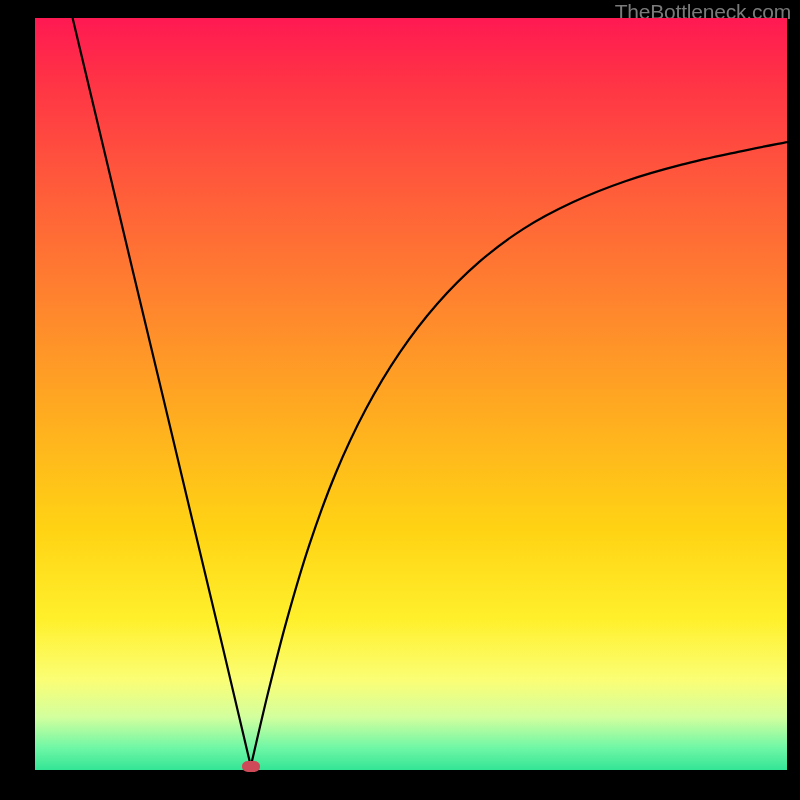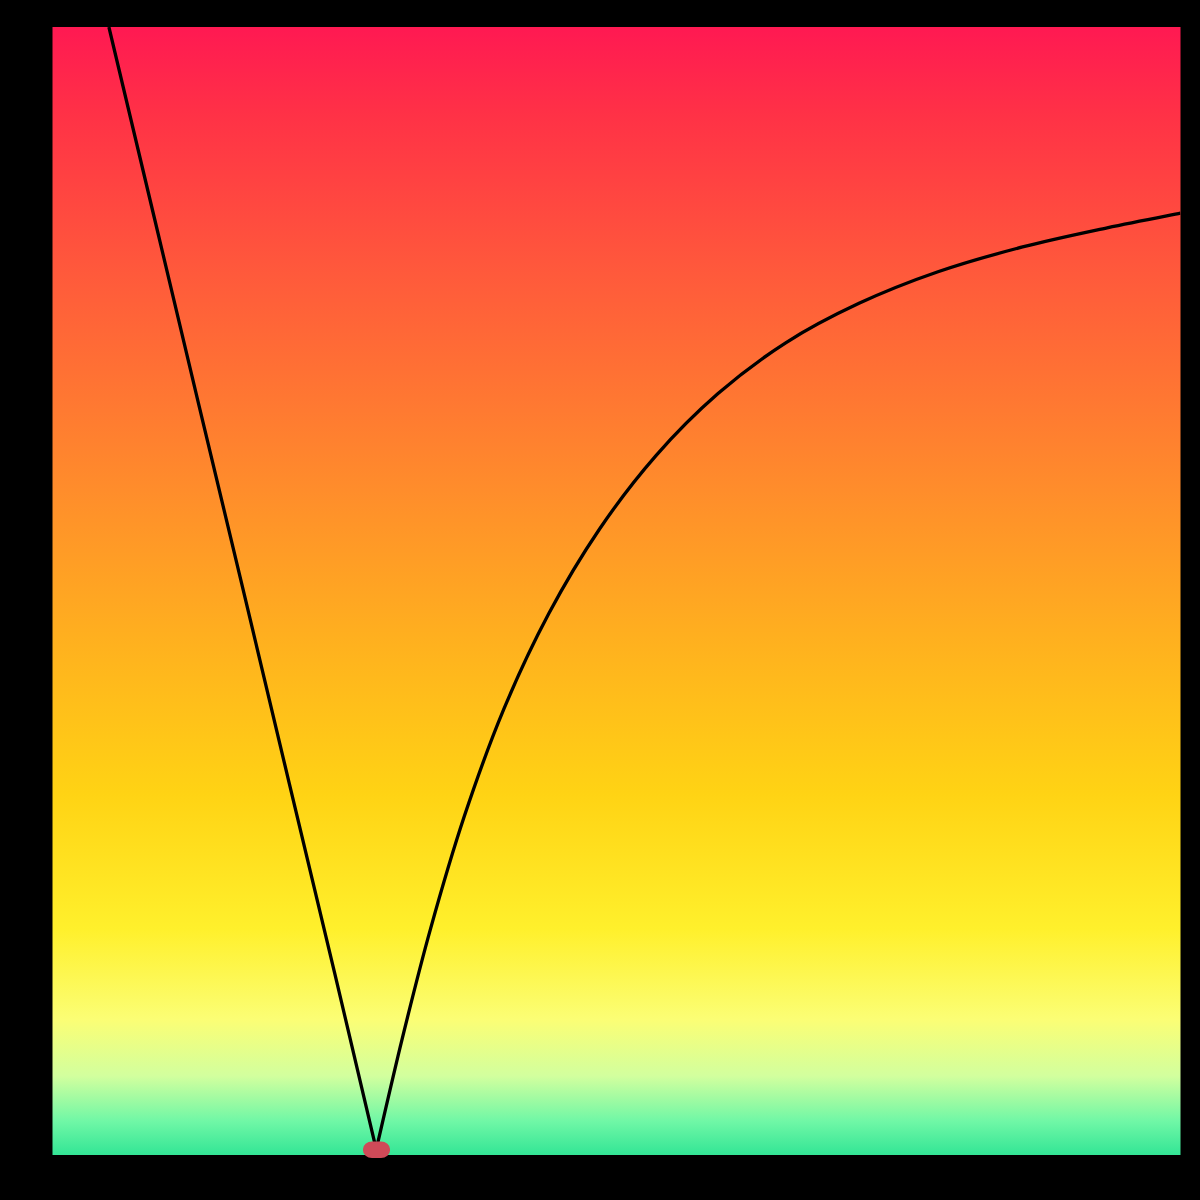--- a/index.html
+++ b/index.html
@@ -60,19 +60,20 @@
     width: 18px;
     height: 11px;
     border-radius: 6px / 5px;
     background: #cf4a58;
   }
 </style>
 </head>
 <body>
 
 <div class="frame">
+  <div class="attribution">TheBottleneck.com</div>
   <div class="plot">
     <svg viewBox="0 0 752 752" preserveAspectRatio="none">
       <path id="curve-path" d="M 37.6 0 L 67.67999999999999 126.33600000000003 L 97.76 252.67199999999997 L 127.84 378.25600000000003 L 157.92 504.59200000000004 L 188 630.1759999999999 L 215.82399999999998 748.24 C 218.70666666666665 735.9573333333333 227.10399999999998 698.9839999999999 233.12 674.544 C 239.13600000000002 650.104 245.02666666666667 626.2906666666667 251.92000000000002 601.6 C 258.81333333333333 576.9093333333334 266.33333333333337 550.84 274.48 526.4 C 282.62666666666667 501.96 291.40000000000003 477.52 300.8 454.96 C 310.2 432.4 320.2266666666667 411.09333333333336 330.88 391.04 C 341.5333333333333 370.9866666666667 352.8133333333333 352.18666666666667 364.71999999999997 334.64 C 376.62666666666667 317.0933333333333 389.1600000000001 300.8 402.32000000000005 285.76 C 415.48 270.71999999999997 429.26666666666665 256.9333333333333 443.67999999999995 244.39999999999998 C 458.09333333333325 231.86666666666665 473.1333333333333 220.5866666666667 488.8 210.56000000000003 C 504.4666666666667 200.53333333333336 520.76 192.13600000000002 537.68 184.24 C 554.5999999999999 176.344 572.1466666666668 169.45066666666665 590.32 163.18399999999997 C 608.4933333333333 156.9173333333333 627.9200000000001 151.52799999999996 646.72 146.63999999999996 C 665.52 141.75199999999995 685.5733333333334 137.616 703.12 133.85600000000002 C 720.6666666666666 130.09600000000003 743.8533333333334 125.70933333333336 752 124.08000000000003" fill="none" stroke="#000" stroke-width="2.2"></path>
     </svg>
     <div class="marker" id="marker" style="left: 206.824px; top: 743.24px;"></div>
   </div>
 </div>
 
 </body></html>

